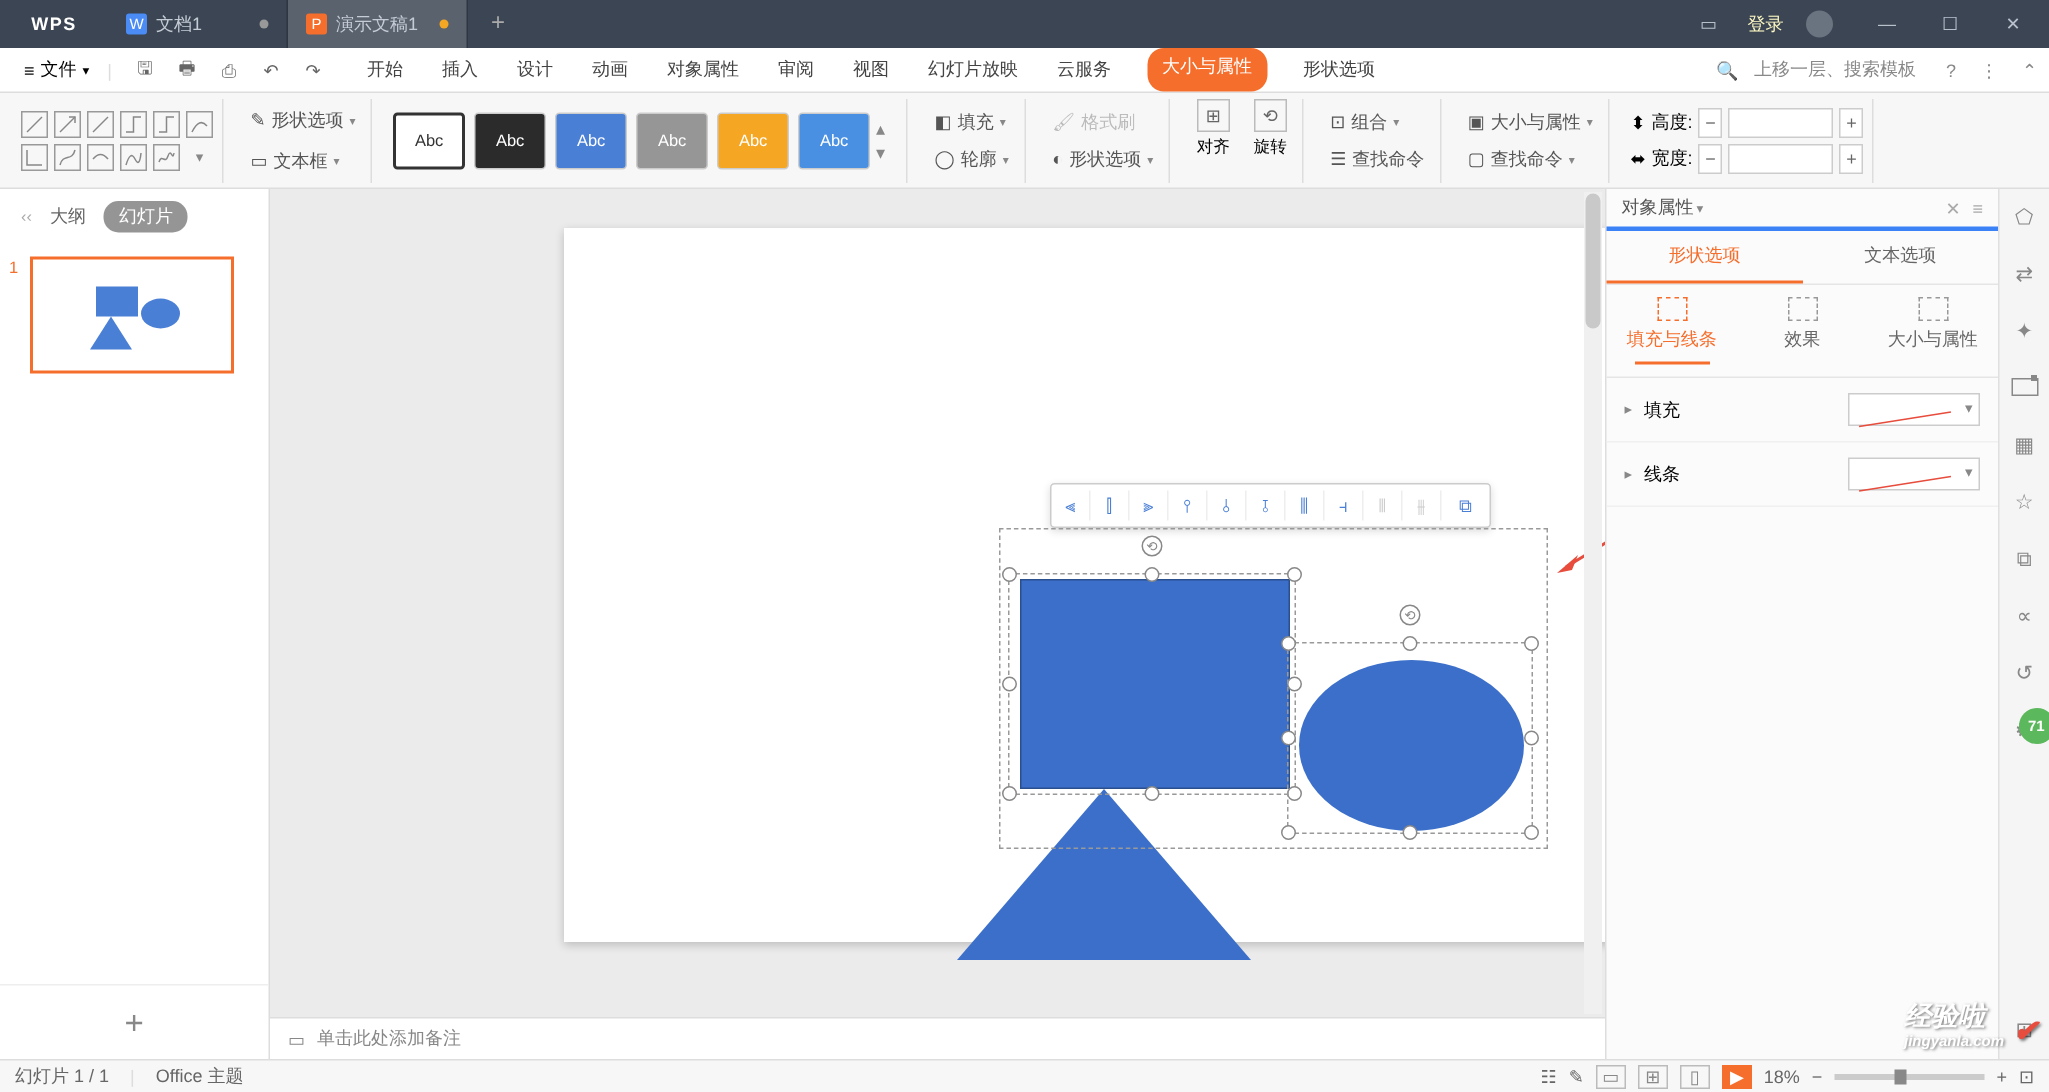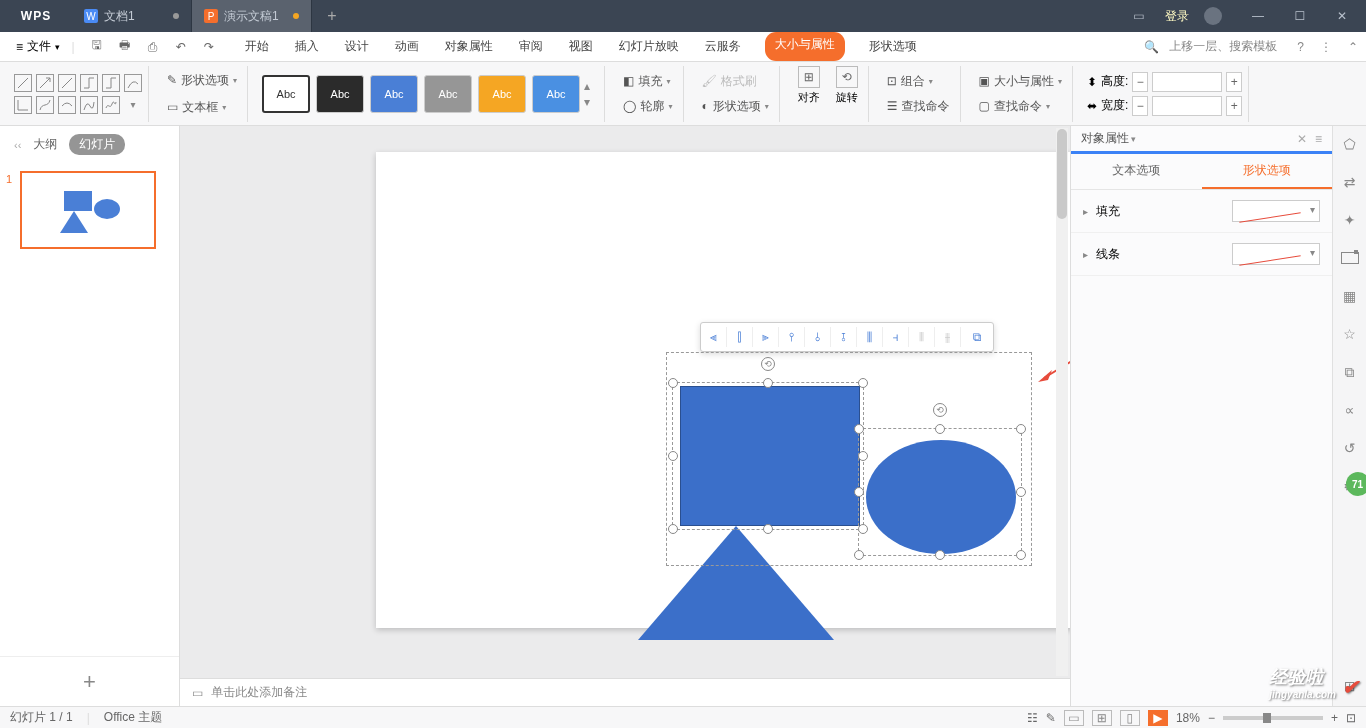--- a/index.html
+++ b/index.html
@@ -426,22 +426,36 @@
   </div>
 
   <div class="right-panel">
     <div class="rp-header">
       <span class="rp-title">对象属性</span>
       <span style="font-size:9px;color:#888;margin-left:2px">▾</span>
       <span class="rp-close">✕</span>
       <span style="margin-left:8px;color:#aaa">≡</span>
     </div>
     <div class="rp-tabs">
+      <div class="rp-tab active">形状选项</div>
       <div class="rp-tab">文本选项</div>
-      <div class="rp-tab active">形状选项</div>
+    </div>
+    <div class="rp-subtabs">
+      <div class="rp-sub active">
+        <div class="rp-sub-icon"></div>
+        <span>填充与线条</span>
+      </div>
+      <div class="rp-sub">
+        <div class="rp-sub-icon"></div>
+        <span>效果</span>
+      </div>
+      <div class="rp-sub">
+        <div class="rp-sub-icon"></div>
+        <span>大小与属性</span>
+      </div>
     </div>
     <div class="rp-section">
       <span class="rp-expand">▸</span>
       <span>填充</span>
       <div class="rp-swatch"></div>
     </div>
     <div class="rp-section">
       <span class="rp-expand">▸</span>
       <span>线条</span>
       <div class="rp-swatch"></div>

